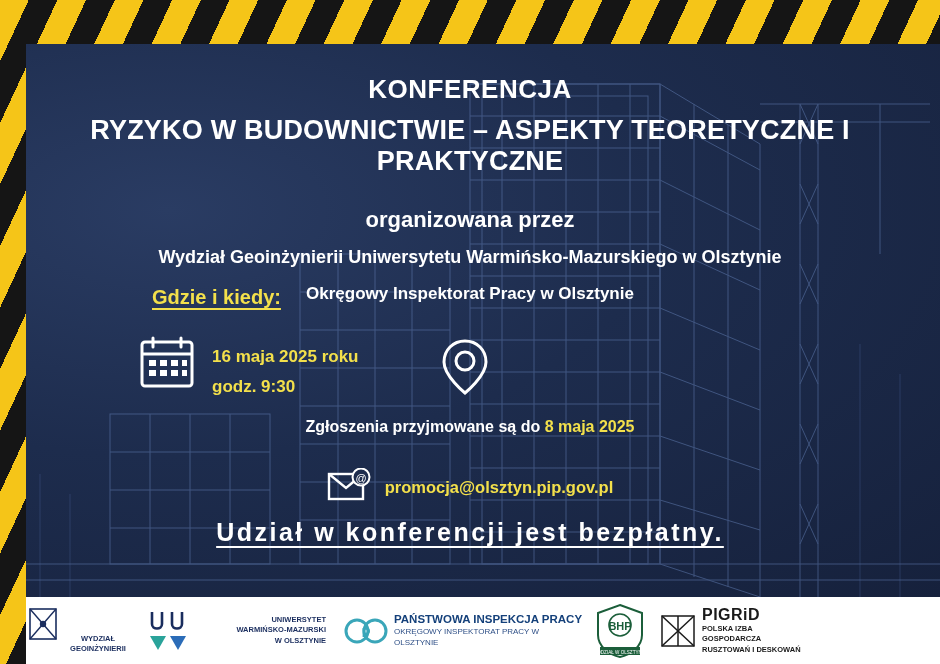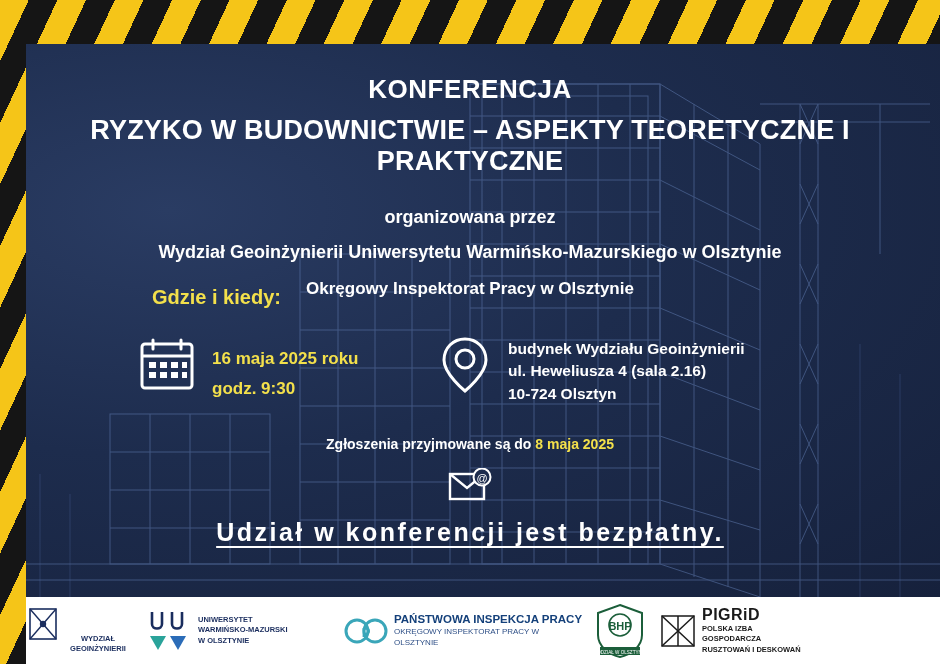--- a/index.html
+++ b/index.html
@@ -83,41 +83,42 @@
     letter-spacing: 0.5px;
     line-height: 1.2;
   }
   .t-main {
     font-size: 27px;
     font-weight: bold;
     margin-top: 10px;
     letter-spacing: 0.2px;
   }
   .t-org {
-    font-size: 18px;
+    font-size: 22px;
     font-weight: bold;
     margin-top: 30px;
   }
   .t-org2 {
     font-size: 18px;
     font-weight: bold;
     margin-top: 14px;
   }
   .t-org3 {
     font-size: 17px;
     font-weight: bold;
     margin-top: 16px;
   }
   .gdzie {
     position: absolute;
     left: 152px;
     top: 242px;
     font-size: 20px;
     font-weight: bold;
     color: #f3e04b;
+    text-decoration: underline;
     text-underline-offset: 4px;
   }
   
   .info-row {
     position: absolute;
     left: 140px;
     top: 292px;
     width: 700px;
     display: flex;
     align-items: center;
@@ -140,25 +141,25 @@
   }
   .place-lines {
     color: #ffffff;
     font-size: 15.5px;
     font-weight: bold;
     line-height: 1.45;
     padding-top: 2px;
   }
   .deadline {
     position: absolute;
-    top: 392px;
+    top: 374px;
     left: 0;
     width: 940px;
     text-align: center;
-    font-size: 14px;
+    font-size: 16px;
     font-weight: bold;
   }
   .deadline .hl { color: #f3e04b; }
   .contact-row {
     position: absolute;
     top: 424px;
     left: 0;
     width: 940px;
     display: flex;
     justify-content: center;
@@ -371,42 +372,38 @@
         </div>
       </div>
 
       <div class="info-cell place">
         <div class="icon-box">
           <svg width="50" height="58" viewBox="0 0 50 58" aria-hidden="true">
             <path d="M25 3 C13 3 4 12 4 24 C4 38 25 55 25 55 C25 55 46 38 46 24 C46 12 37 3 25 3 Z" fill="none" stroke="#ffffff" stroke-width="3"></path>
             <circle cx="25" cy="23" r="9" fill="none" stroke="#ffffff" stroke-width="3"></circle>
           </svg>
         </div>
-        <div class="place-lines">
-          <div>budynek Wydziału Geoinżynierii</div>
-          <div>ul. Heweliusza 4 (sala 2.16)</div>
-          <div>10-724 Olsztyn</div>
-        </div>
       </div>
     </div>
 
     <div class="deadline">
       <span>Zgłoszenia przyjmowane są do </span><span class="hl">8 maja 2025</span>
     </div>
 
     <div class="contact-row">
       <div class="contact-item">
         <span>
           <svg width="44" height="34" viewBox="0 0 44 34" aria-hidden="true">
             <rect x="2" y="6" width="34" height="25" fill="none" stroke="#ffffff" stroke-width="2.4"></rect>
             <path d="M2 6 L19 20 L36 6" fill="none" stroke="#ffffff" stroke-width="2.4"></path>
             <circle cx="34" cy="9" r="8.5" fill="#1d2c4d" stroke="#ffffff" stroke-width="2"></circle>
             <text x="34" y="13.5" font-size="11" fill="#ffffff" text-anchor="middle" font-family="Liberation Sans, sans-serif">@</text>
           </svg>
         </span>
+        <span class="txt">promocja@olsztyn.pip.gov.pl</span>
       </div>
 
     </div>
 
     <div class="free">Udział w konferencji jest bezpłatny.</div>
 
     <div class="footer-head">
       <span class="fh-label fh-org">ORGANIZATORZY</span>
       <span class="fh-label fh-part">PARTNERZY</span>
     </div>
@@ -421,21 +418,21 @@
           <line x1="8" y1="2" x2="34" y2="32" stroke="#1a2d5e" stroke-width="1.4"></line>
           <line x1="34" y1="2" x2="8" y2="32" stroke="#1a2d5e" stroke-width="1.4"></line>
           <circle cx="21" cy="17" r="3.2" fill="#1a2d5e"></circle>
         </svg>
         <div class="logo-txt" style="margin-left:2px; text-align:center; width:64px;">
           <div>WYDZIAŁ</div>
           <div>GEOINŻYNIERII</div>
         </div>
       </div>
 
-      <div class="logo" style="margin-left:16px;">
+      <div class="logo" style="margin-left:16px;text-align:right;">
         <svg width="44" height="46" viewBox="0 0 44 46" aria-hidden="true">
           <path d="M6 4 L6 16 C6 22 16 22 16 16 L16 4" fill="none" stroke="#1a2d5e" stroke-width="2.6"></path>
           <path d="M26 4 L26 16 C26 22 36 22 36 16 L36 4" fill="none" stroke="#1a2d5e" stroke-width="2.6"></path>
           <path d="M4 28 L12 42 L20 28 Z" fill="#2aa39a"></path>
           <path d="M24 28 L32 42 L40 28 Z" fill="#2b6cb8"></path>
         </svg>
         <div class="logo-txt" style="margin-left:8px; width:128px;">
           <div>UNIWERSYTET</div>
           <div>WARMIŃSKO-MAZURSKI</div>
           <div>W OLSZTYNIE</div>

